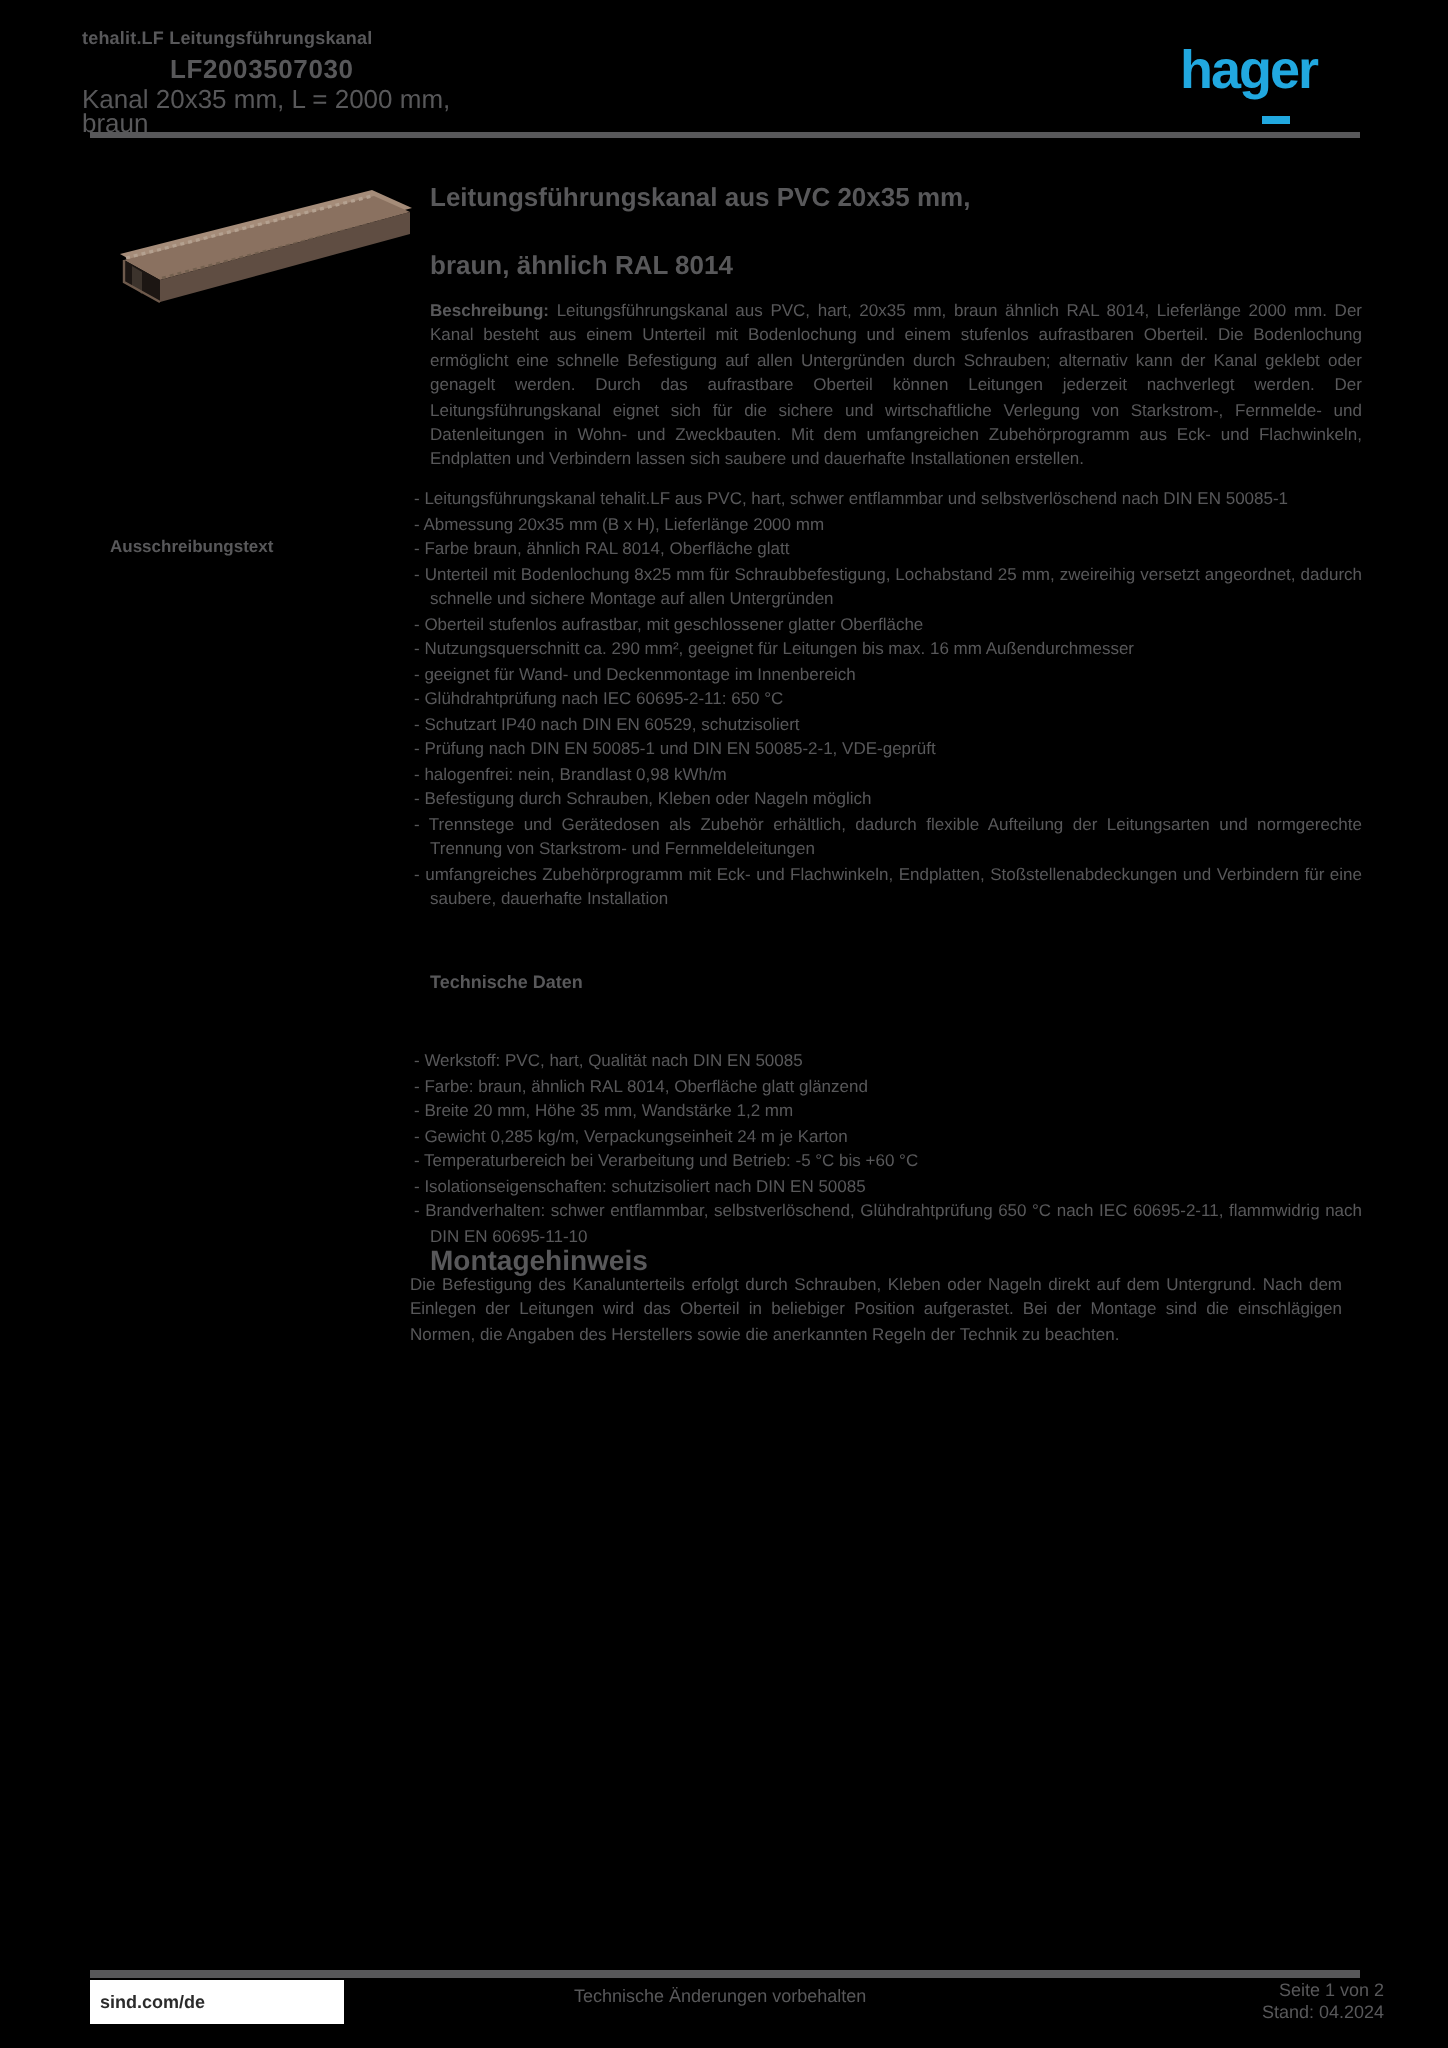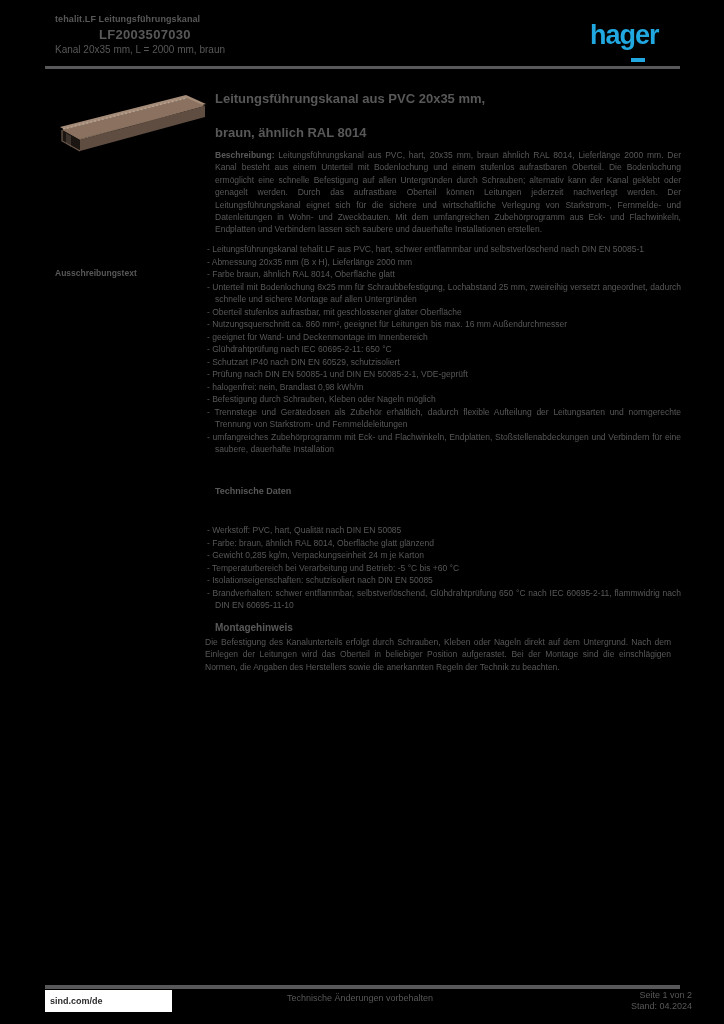--- a/index.html
+++ b/index.html
@@ -6,43 +6,43 @@
     --bg:#000000; --ink:#58585a; --ink-soft:#555557; --blue:#21a8e0;
     --brown-top:#8a7160; --brown-front:#5f4d42; --brown-light:#b4a190; --brown-dark:#1c1613;
   }
   *{box-sizing:border-box;}
   html,body{margin:0;padding:0;background:var(--bg);}
   .page{
     position:relative; width:724px; height:1024px; background:var(--bg);
     font-family:"Liberation Sans", sans-serif; color:var(--ink); overflow:hidden;
   }
   
-  .hdr{position:absolute; left:55px; top:14px; width:220px;}
+  .hdr{position:absolute; left:41px; top:14px; width:220px;}
   .hdr-l1{font-size:9px; font-weight:bold; letter-spacing:.1px; line-height:11px;}
   .hdr-l2{font-size:13px; font-weight:bold; line-height:15px; margin-top:2px; letter-spacing:.3px;margin-left:44px;}
-  .hdr-l3{font-size:10px; line-height:12px; margin-top:2px;}
+  .hdr-l3{font-size:13px; line-height:12px; margin-top:2px;}
   .logo{position:absolute; left:590px; top:20px; font-size:27px; font-weight:bold;
         color:var(--blue); letter-spacing:-1px; line-height:30px;}
   .logo-dash{position:absolute; left:631px; top:58px; width:14px; height:4px; background:var(--blue);}
   .rule-top{position:absolute; left:45px; top:66px; width:635px; height:3px; background:var(--ink);}
   
   .photo{position:absolute; left:58px; top:86px; width:150px; height:68px;}
   
   .title1{position:absolute; left:215px; top:91px; width:466px; font-size:13px; font-weight:bold; line-height:16px;}
   .title2{position:absolute; left:215px; top:125px; width:466px; font-size:13px; font-weight:bold; line-height:16px;}
   
   .desc{position:absolute; left:215px; top:149px; width:466px; font-size:8.5px; line-height:12.4px; text-align:justify;}
   .desc b{font-weight:bold;}
   .margin-label{position:absolute; left:55px; top:239px; width:150px; font-size:8.5px; font-weight:bold;margin-top:29px;}
   .speclist{position:absolute; left:207px; width:474px; font-size:8.5px; line-height:12.5px;}
   .speclist.one{top:243px;}
   .speclist.two{top:524px;}
   .speclist .li{padding-left:8px; text-indent:-8px; text-align:justify;}
   .subhdr{position:absolute; left:215px; top:486px; font-size:9px; font-weight:bold;}
-  .notehdr{position:absolute; left:215px; top:622px; font-size:10px; font-weight:bold;}
+  .notehdr{position:absolute; left:215px; top:622px; font-size:14px; font-weight:bold;}
   .notetext{position:absolute; left:205px; top:636px; width:466px; font-size:8.5px; line-height:12.4px; text-align:justify;}
   
   .rule-bottom{position:absolute; left:45px; top:985px; width:635px; height:4px; background:var(--ink);}
   .site-box{position:absolute; left:45px; top:990px; width:127px; height:22px; background:#ffffff;
             color:#2b2b2b; font-size:9px; font-weight:bold; line-height:22px; padding-left:5px;}
   .foot-center{position:absolute; left:287px; top:993px; font-size:9px; line-height:11px;}
   .foot-right{position:absolute; right:32px; top:990px; text-align:right; font-size:9px; line-height:11px;}
 </style>
 </head>
 <body>
@@ -84,35 +84,36 @@
   <div class="desc"><b>Beschreibung:</b><span> Leitungsführungskanal aus PVC, hart, 20x35 mm, braun ähnlich RAL 8014, Lieferlänge 2000 mm. Der Kanal besteht aus einem Unterteil mit Bodenlochung und einem stufenlos aufrastbaren Oberteil. Die Bodenlochung ermöglicht eine schnelle Befestigung auf allen Untergründen durch Schrauben; alternativ kann der Kanal geklebt oder genagelt werden. Durch das aufrastbare Oberteil können Leitungen jederzeit nachverlegt werden. Der Leitungsführungskanal eignet sich für die sichere und wirtschaftliche Verlegung von Starkstrom-, Fernmelde- und Datenleitungen in Wohn- und Zweckbauten. Mit dem umfangreichen Zubehörprogramm aus Eck- und Flachwinkeln, Endplatten und Verbindern lassen sich saubere und dauerhafte Installationen erstellen.</span></div>
 
   <div class="margin-label">Ausschreibungstext</div>
 
   <div class="speclist one">
       <div class="li">- Leitungsführungskanal tehalit.LF aus PVC, hart, schwer entflammbar und selbstverlöschend nach DIN EN 50085-1</div>
       <div class="li">- Abmessung 20x35 mm (B x H), Lieferlänge 2000 mm</div>
       <div class="li">- Farbe braun, ähnlich RAL 8014, Oberfläche glatt</div>
       <div class="li">- Unterteil mit Bodenlochung 8x25 mm für Schraubbefestigung, Lochabstand 25 mm, zweireihig versetzt angeordnet, dadurch schnelle und sichere Montage auf allen Untergründen</div>
       <div class="li">- Oberteil stufenlos aufrastbar, mit geschlossener glatter Oberfläche</div>
-      <div class="li">- Nutzungsquerschnitt ca. 860 mm², geeignet für Leitungen bis max. 16 mm Außendurchmesser</div>
+      <div class="li">- Nutzungsquerschnitt ca. 290 mm², geeignet für Leitungen bis max. 16 mm Außendurchmesser</div>
       <div class="li">- geeignet für Wand- und Deckenmontage im Innenbereich</div>
       <div class="li">- Glühdrahtprüfung nach IEC 60695-2-11: 650 °C</div>
       <div class="li">- Schutzart IP40 nach DIN EN 60529, schutzisoliert</div>
       <div class="li">- Prüfung nach DIN EN 50085-1 und DIN EN 50085-2-1, VDE-geprüft</div>
       <div class="li">- halogenfrei: nein, Brandlast 0,98 kWh/m</div>
       <div class="li">- Befestigung durch Schrauben, Kleben oder Nageln möglich</div>
       <div class="li">- Trennstege und Gerätedosen als Zubehör erhältlich, dadurch flexible Aufteilung der Leitungsarten und normgerechte Trennung von Starkstrom- und Fernmeldeleitungen</div>
       <div class="li">- umfangreiches Zubehörprogramm mit Eck- und Flachwinkeln, Endplatten, Stoßstellenabdeckungen und Verbindern für eine saubere, dauerhafte Installation</div>
     </div>
 
   <div class="subhdr">Technische Daten</div>
   <div class="speclist two">
       <div class="li">- Werkstoff: PVC, hart, Qualität nach DIN EN 50085</div>
       <div class="li">- Farbe: braun, ähnlich RAL 8014, Oberfläche glatt glänzend</div>
+      <div class="li">- Breite 20 mm, Höhe 35 mm, Wandstärke 1,2 mm</div>
       <div class="li">- Gewicht 0,285 kg/m, Verpackungseinheit 24 m je Karton</div>
       <div class="li">- Temperaturbereich bei Verarbeitung und Betrieb: -5 °C bis +60 °C</div>
       <div class="li">- Isolationseigenschaften: schutzisoliert nach DIN EN 50085</div>
       <div class="li">- Brandverhalten: schwer entflammbar, selbstverlöschend, Glühdrahtprüfung 650 °C nach IEC 60695-2-11, flammwidrig nach DIN EN 60695-11-10</div>
     </div>
 
   <div class="notehdr">Montagehinweis</div>
   <div class="notetext">Die Befestigung des Kanalunterteils erfolgt durch Schrauben, Kleben oder Nageln direkt auf dem Untergrund. Nach dem Einlegen der Leitungen wird das Oberteil in beliebiger Position aufgerastet. Bei der Montage sind die einschlägigen Normen, die Angaben des Herstellers sowie die anerkannten Regeln der Technik zu beachten.</div>
 
   <div class="rule-bottom"></div>

